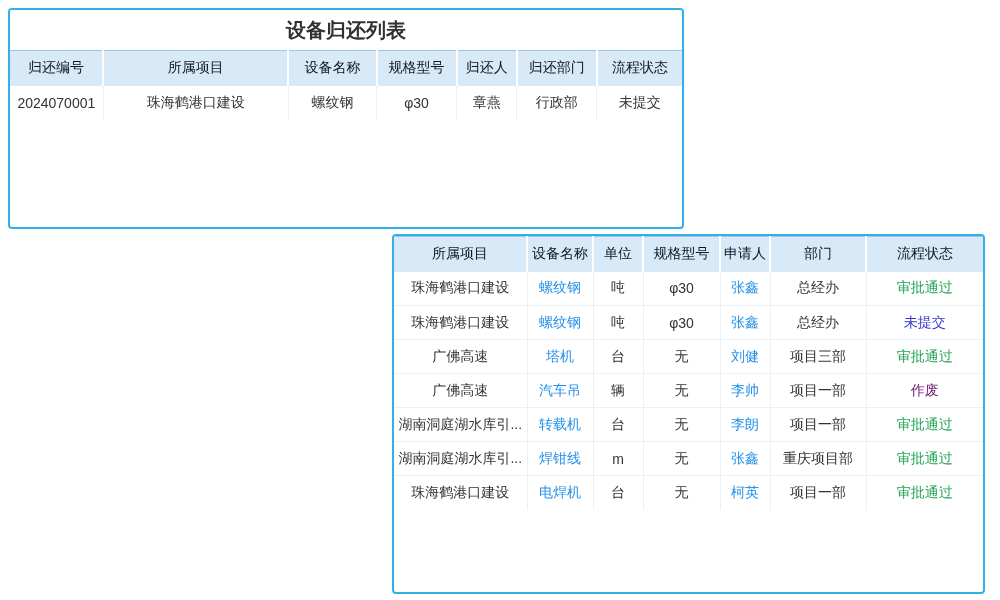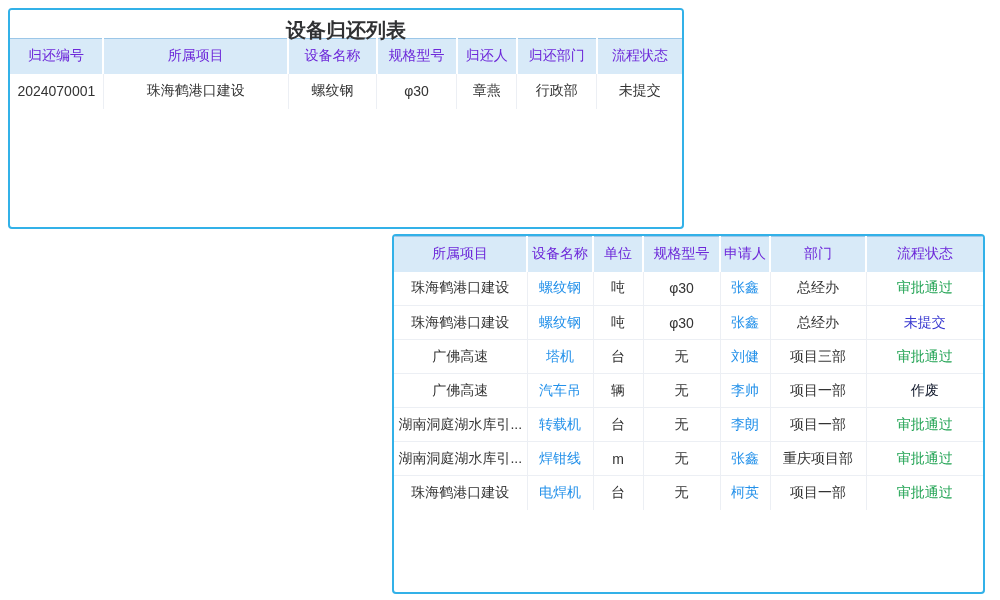--- a/index.html
+++ b/index.html
@@ -19,33 +19,33 @@
   }
   #card-return { left: 8px; top: 8px; width: 676px; height: 221px; }
   #card-req    { left: 392px; top: 234px; width: 593px; height: 360px; }
 
   .card-title {
     text-align: center;
     font-size: 20px;
     font-weight: bold;
     color: #303133;
     line-height: 40px;
-    height: 28px;
+    height: 40px;
     background: #ffffff;
   }
   #card-req .card-title { height: 44px; line-height: 46px; }
 
   table {
     width: 100%;
     border-collapse: collapse;
     table-layout: fixed;
   }
   th {
     background: #d8eaf8;
-    color: #6d28d9;
+    color: #0f172a;
     font-size: 14px;
     font-weight: normal;
     height: 35px;
     text-align: center;
     border-left: 2px solid #ffffff;
     border-top: 1px solid #9cc7e8;
     overflow: hidden;
     white-space: nowrap;
   }
   th:first-child { border-left: none; }
@@ -156,21 +156,21 @@
         <td>项目三部</td>
         <td style="color: rgb(35, 164, 85);">审批通过</td>
       </tr>
       <tr>
         <td>广佛高速</td>
         <td class="link">汽车吊</td>
         <td>辆</td>
         <td>无</td>
         <td class="link">李帅</td>
         <td>项目一部</td>
-        <td style="color: #0f172a;">作废</td>
+        <td style="color: #701a75;">作废</td>
       </tr>
       <tr>
         <td>湖南洞庭湖水库引...</td>
         <td class="link">转载机</td>
         <td>台</td>
         <td>无</td>
         <td class="link">李朗</td>
         <td>项目一部</td>
         <td style="color: rgb(35, 164, 85);">审批通过</td>
       </tr>

